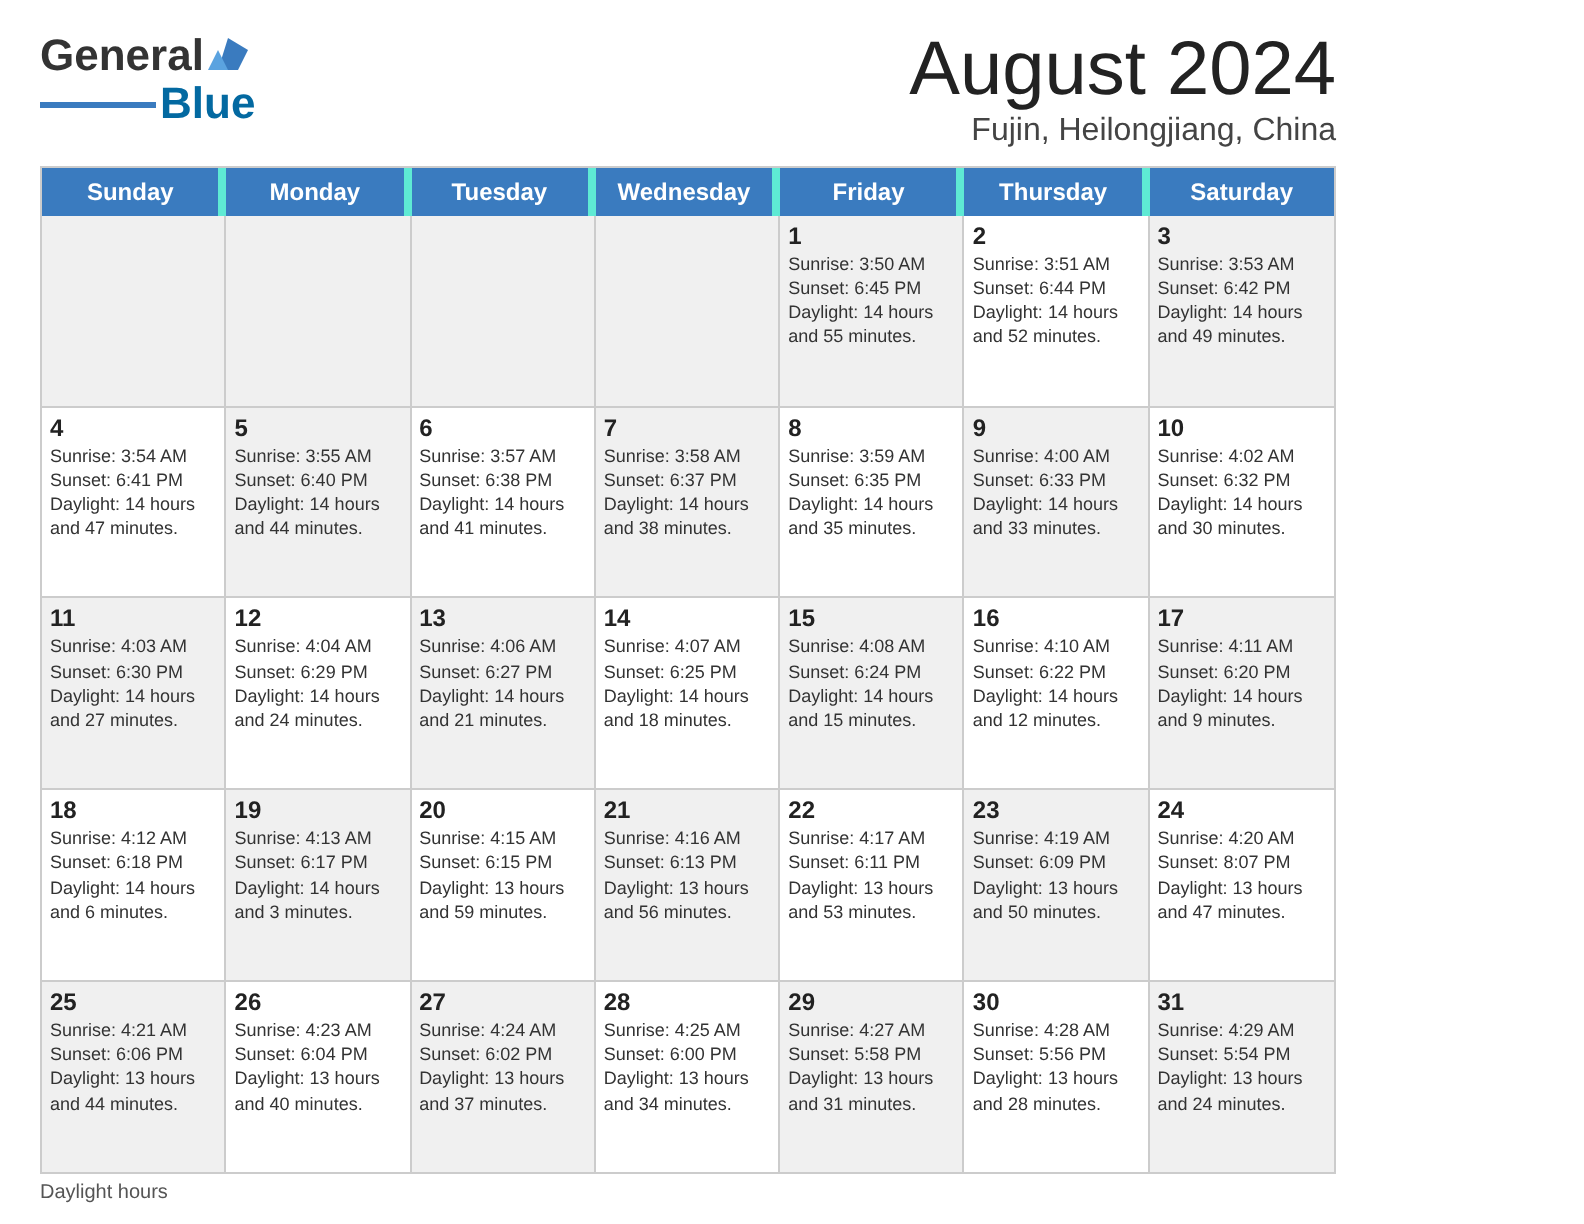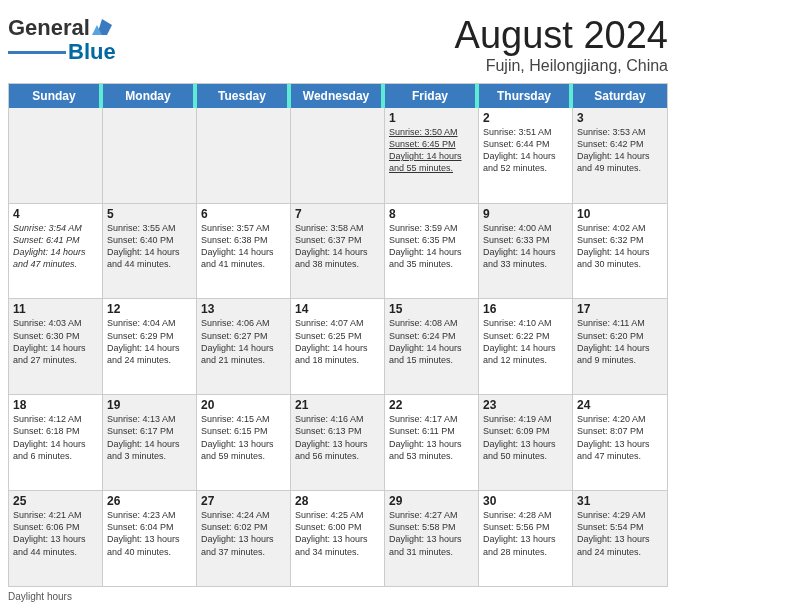--- a/index.html
+++ b/index.html
@@ -6,21 +6,21 @@
     body {
       font-family: Arial, sans-serif;
       background: #fff;
       width: 792px;
       height: 612px;
       overflow: hidden;
     }
     .page {
       width: 688px;
       height: 612px;
-      padding: 15px 20px 10px 8px;
+      padding: 15px 20px 10px 20px;
       display: flex;
       flex-direction: column;
     }
     .header {
       display: flex;
       justify-content: space-between;
       align-items: flex-start;
       margin-bottom: 8px;
     }
     .logo {
@@ -148,21 +148,21 @@
         <div class="cal-header-cell">Saturday</div>
       </div>
     <div class="cal-body">
     <div class="cal-row">
           <div class="cal-cell empty shaded"></div>
           <div class="cal-cell empty shaded"></div>
           <div class="cal-cell empty shaded"></div>
           <div class="cal-cell empty shaded"></div>
           <div class="cal-cell shaded">
             <span class="day-num">1</span>
-            <div class="day-info" style="white-space: pre-line; text-decoration: underline;">Sunrise: 3:50 AM
+            <div class="day-info" style="white-space: pre-line;">Sunrise: 3:50 AM
 Sunset: 6:45 PM
 Daylight: 14 hours
 and 55 minutes.</div>
           </div>
           <div class="cal-cell">
             <span class="day-num">2</span>
             <div class="day-info" style="white-space: pre-line;">Sunrise: 3:51 AM
 Sunset: 6:44 PM
 Daylight: 14 hours
 and 52 minutes.</div>
@@ -171,21 +171,21 @@
             <span class="day-num">3</span>
             <div class="day-info" style="white-space: pre-line;">Sunrise: 3:53 AM
 Sunset: 6:42 PM
 Daylight: 14 hours
 and 49 minutes.</div>
           </div>
         </div>
         <div class="cal-row">
           <div class="cal-cell">
             <span class="day-num">4</span>
-            <div class="day-info" style="white-space: pre-line; font-style: italic;">Sunrise: 3:54 AM
+            <div class="day-info" style="white-space: pre-line;">Sunrise: 3:54 AM
 Sunset: 6:41 PM
 Daylight: 14 hours
 and 47 minutes.</div>
           </div>
           <div class="cal-cell shaded">
             <span class="day-num">5</span>
             <div class="day-info" style="white-space: pre-line;">Sunrise: 3:55 AM
 Sunset: 6:40 PM
 Daylight: 14 hours
 and 44 minutes.</div>

